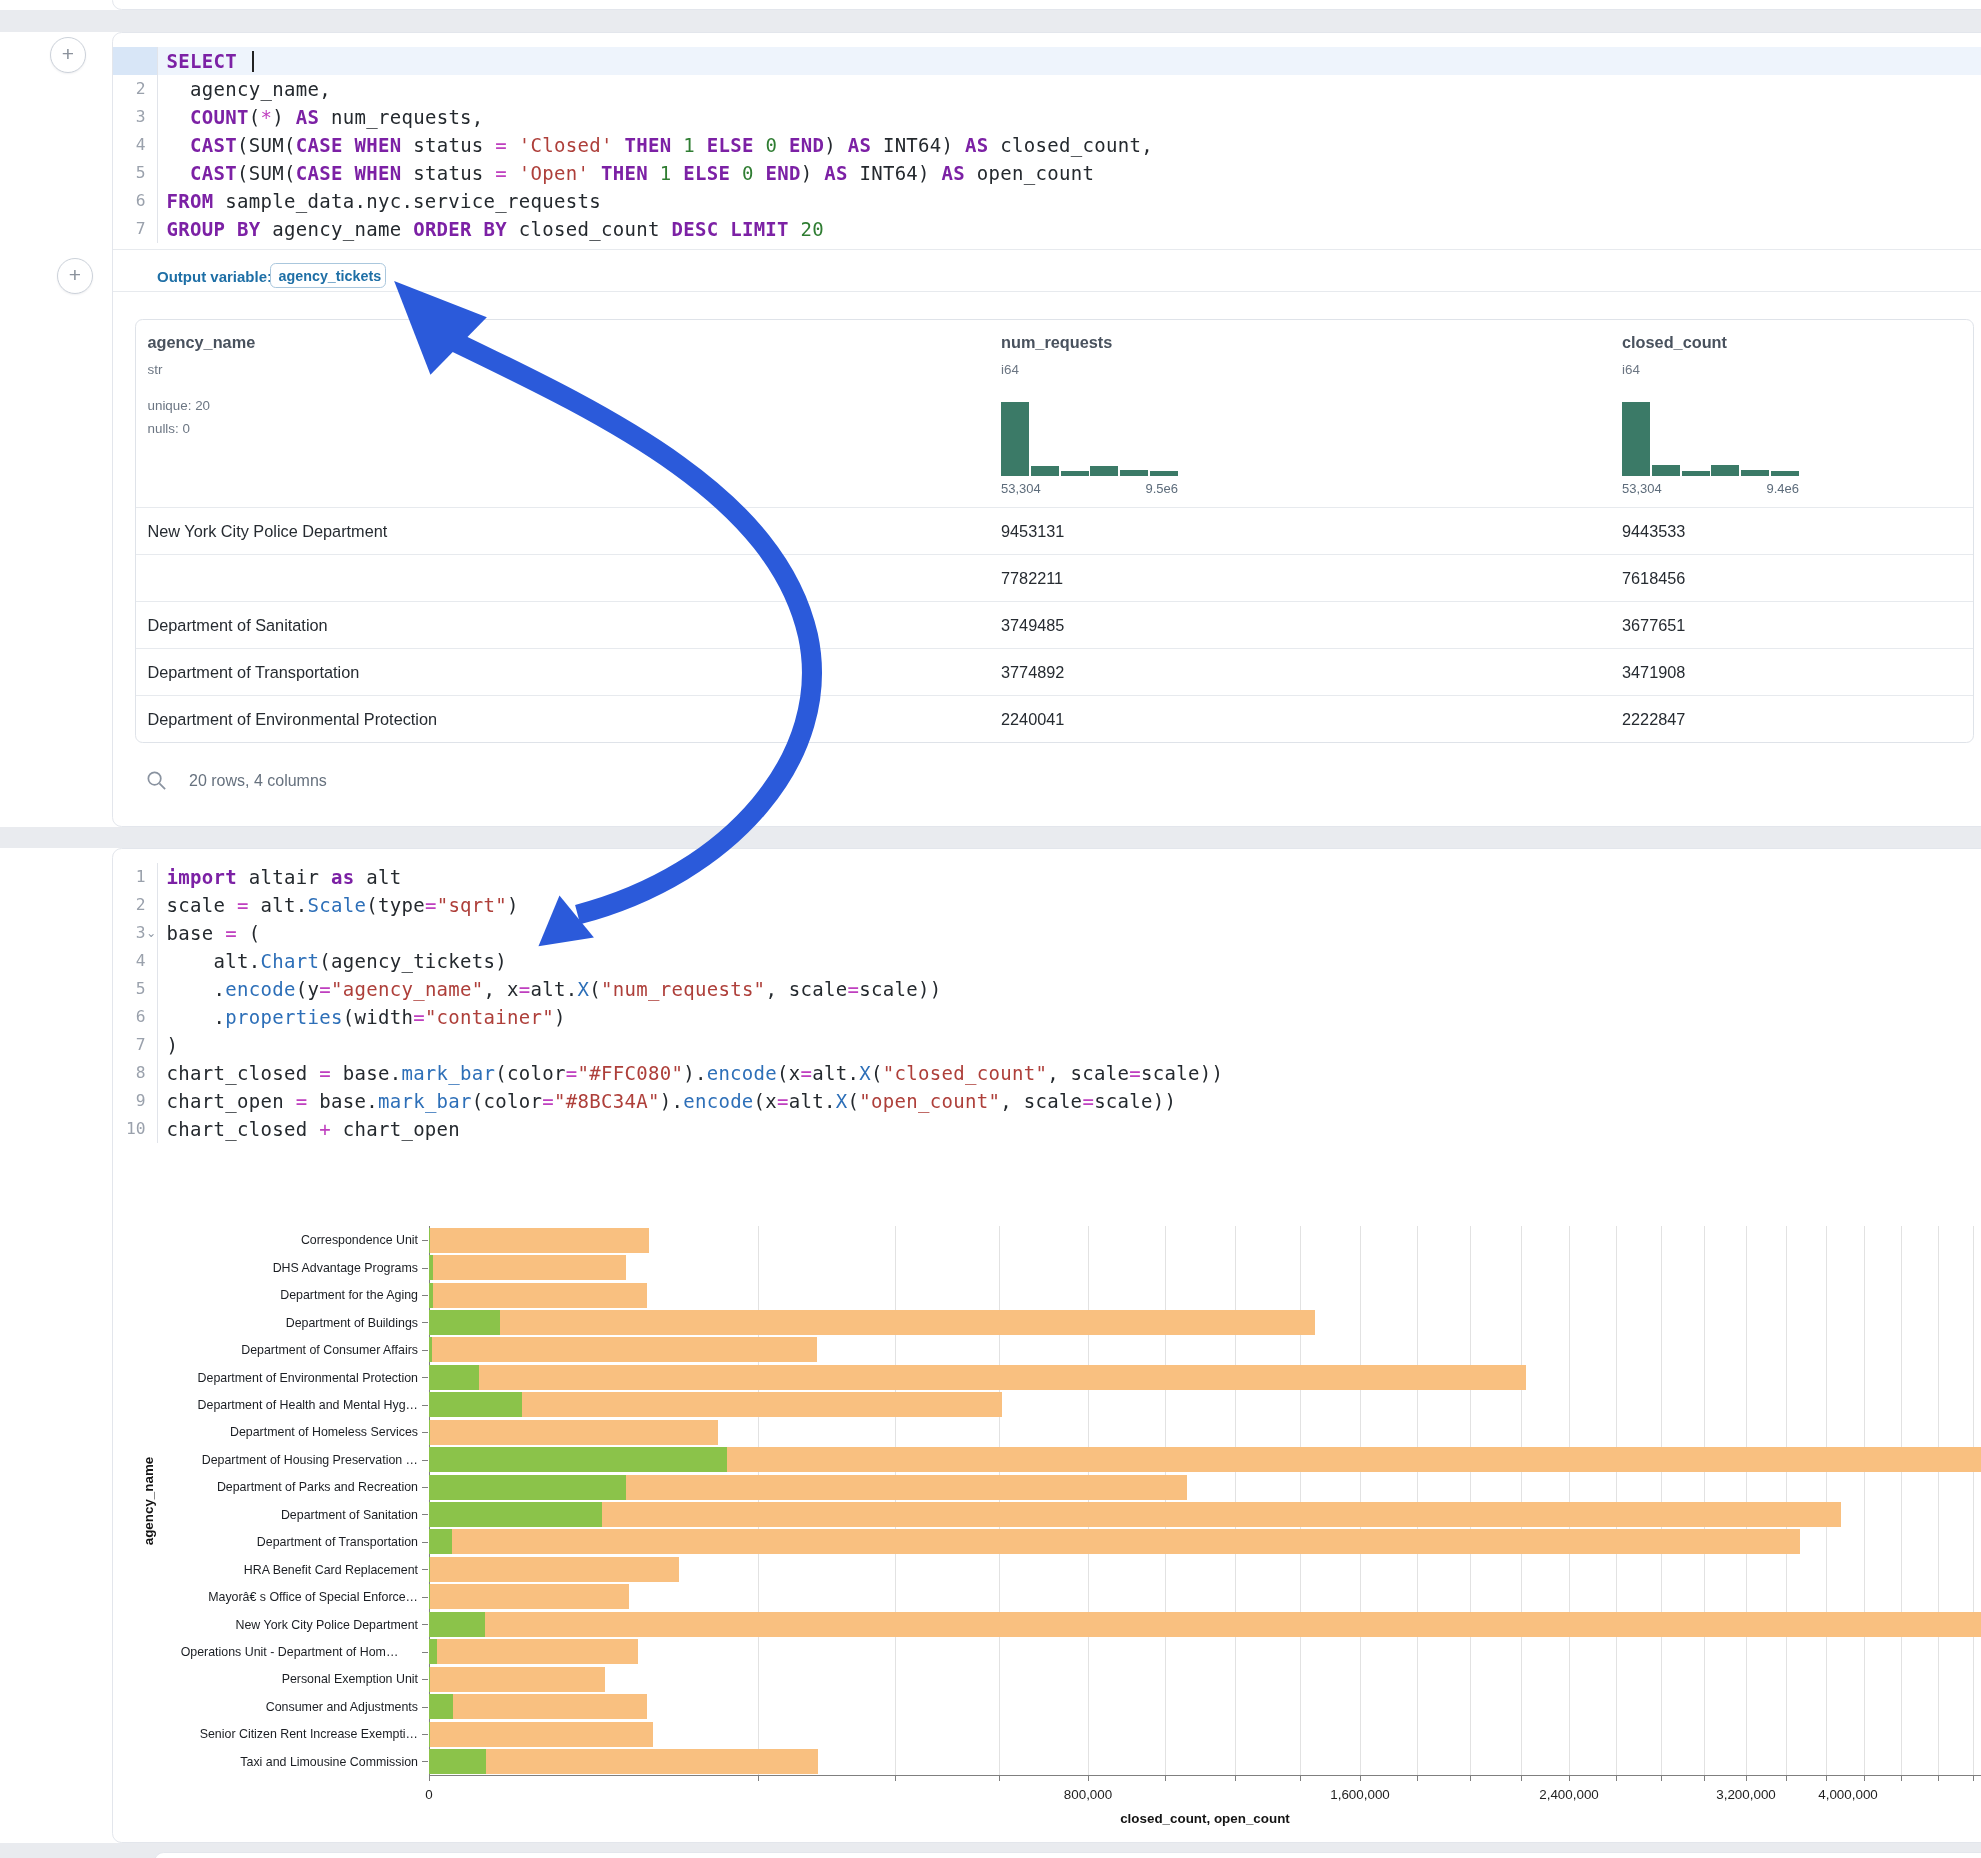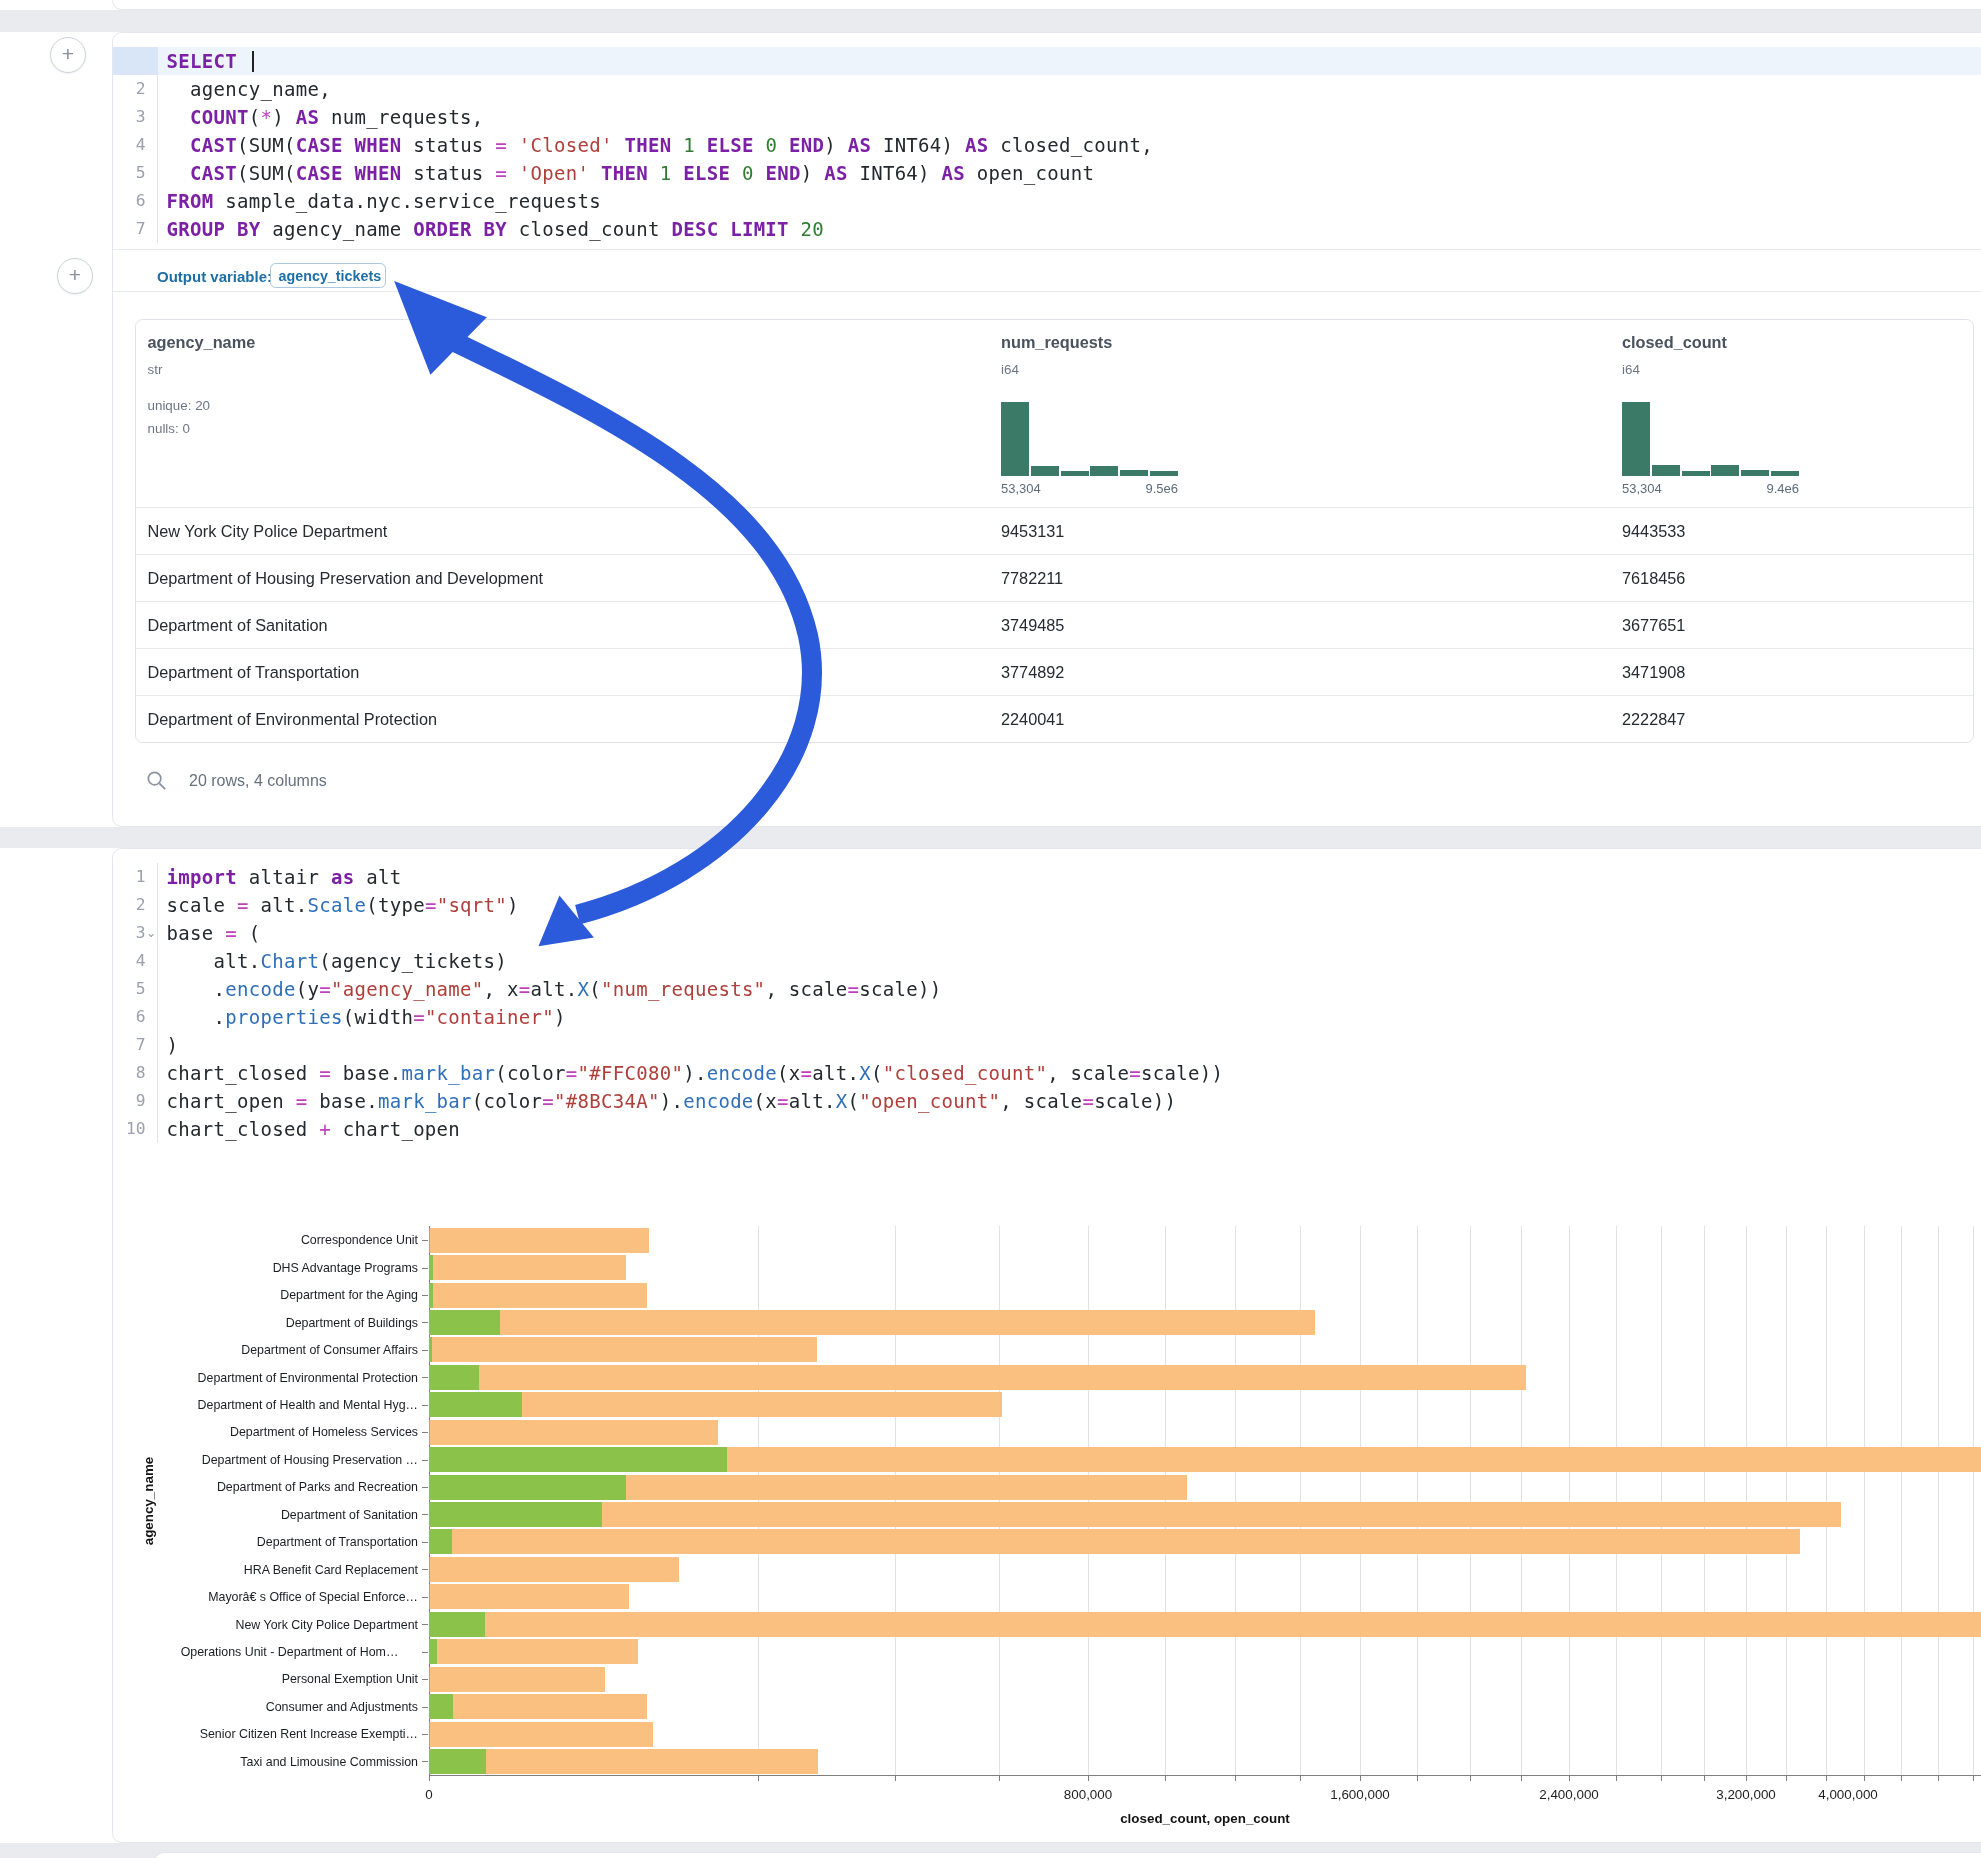--- a/index.html
+++ b/index.html
@@ -156,21 +156,20 @@
         <div class="hist-lab" style="left: 1486px; top: 161px;">53,304</div>
         <div class="hist-lab" style="left: 1663px; top: 161px; transform: translateX(-100%);">9.4e6</div>
       </div>
     <div id="tbl-rows">
         <div class="trow" style="top: 187px;">
           <div class="cell" style="left: 11.5px;">New York City Police Department</div>
           <div class="cell" style="left: 865px;">9453131</div>
           <div class="cell" style="left: 1486px;">9443533</div>
         </div>
         <div class="trow" style="top: 234px;">
-          <div class="cell" style="left: 11.5px;">Department of Housing Preservation and Development</div>
           <div class="cell" style="left: 865px;">7782211</div>
           <div class="cell" style="left: 1486px;">7618456</div>
         </div>
         <div class="trow" style="top: 281px;">
           <div class="cell" style="left: 11.5px;">Department of Sanitation</div>
           <div class="cell" style="left: 865px;">3749485</div>
           <div class="cell" style="left: 1486px;">3677651</div>
         </div>
         <div class="trow" style="top: 328px;">
           <div class="cell" style="left: 11.5px;">Department of Transportation</div>

